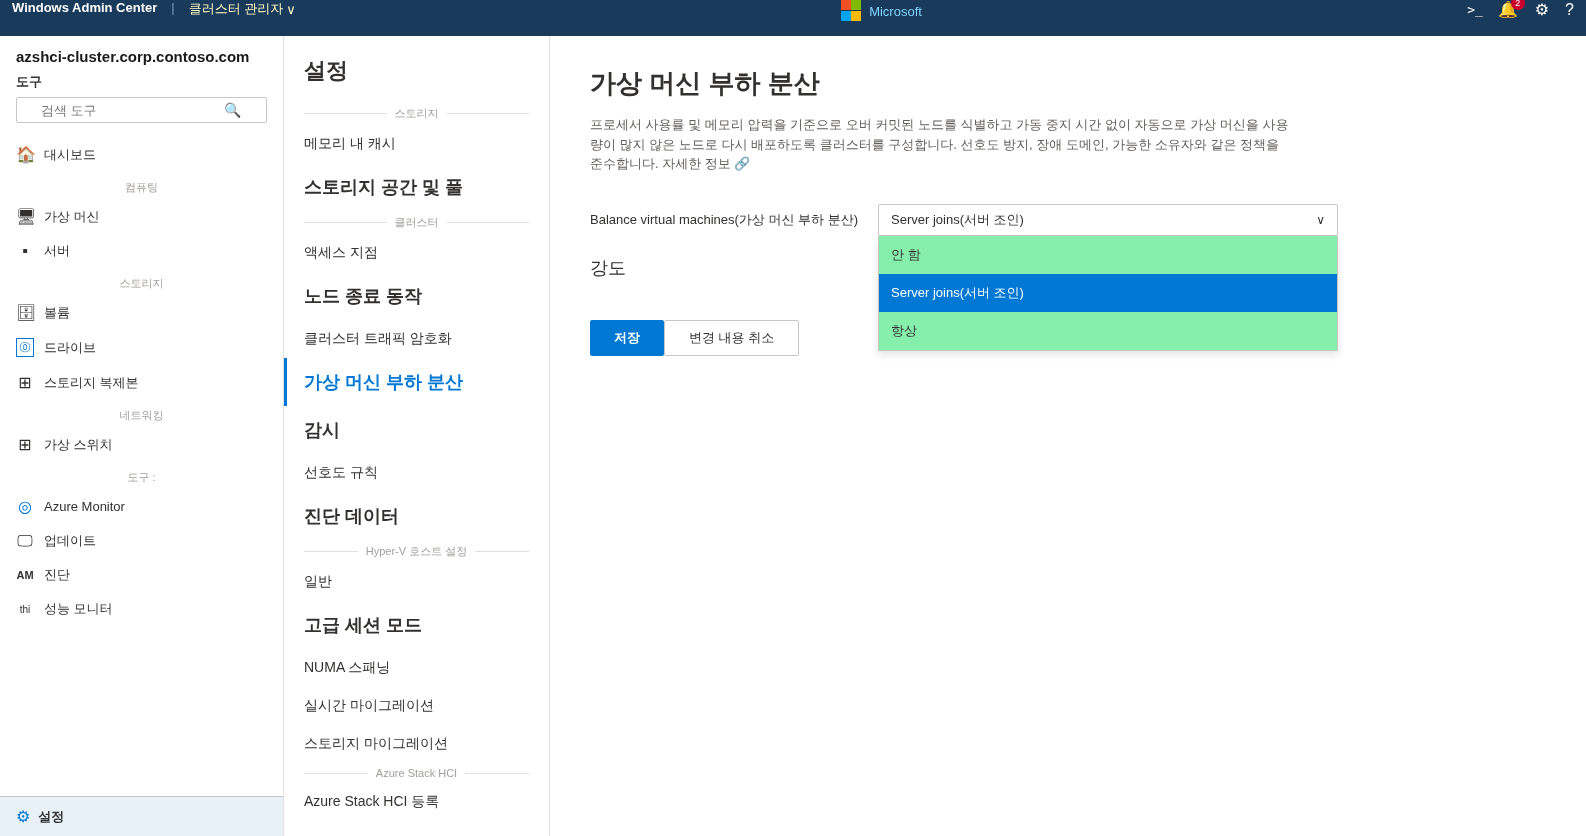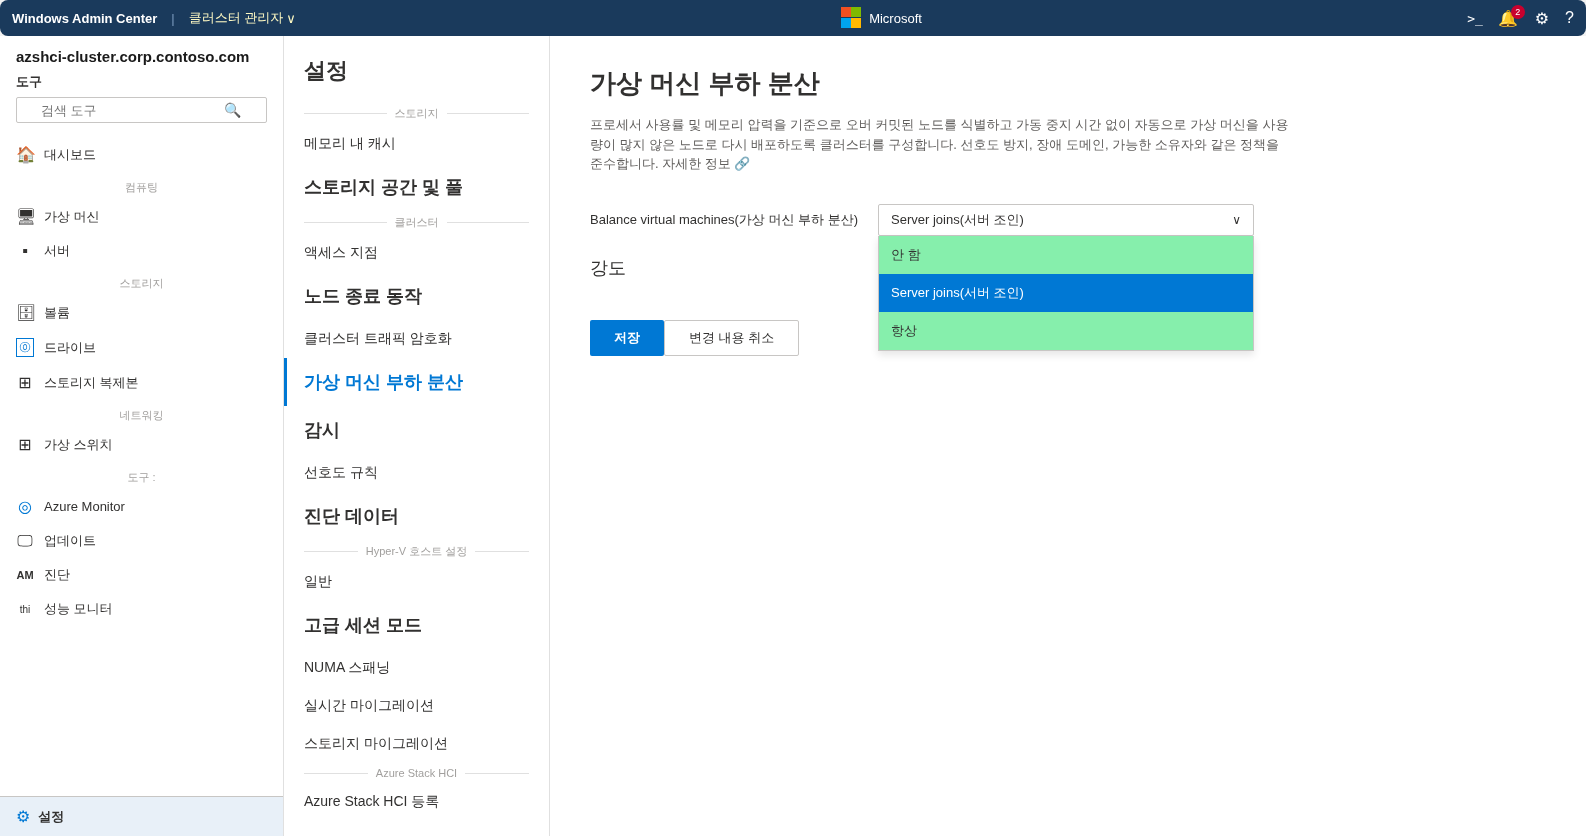--- a/index.html
+++ b/index.html
@@ -3,25 +3,24 @@
   <meta charset="utf-8">
   <style>
     * { box-sizing: border-box; margin: 0; padding: 0; }
     body { font-family: 'Segoe UI', Arial, sans-serif; font-size: 13px; background: #f2f2f2; overflow: hidden; height: 836px; width: 1586px; }
 
     
     .topbar {
       height: 36px;
       background: #1a3a5c;
       display: flex;
-      align-items: center;
+      align-items: flex-start;
       padding: 0 12px;
       color: white;
       gap: 8px;
-      border-radius: 8px;
     }
     .topbar-title { font-size: 13px; font-weight: 600; color: white; }
     .topbar-divider { color: #7a9bbf; margin: 0 6px; }
     .topbar-subtitle { font-size: 13px; color: #fef9c3; display: flex; align-items: center; gap: 3px; cursor: pointer; }
     .topbar-center { flex: 1; display: flex; justify-content: center; align-items: center; gap: 6px; }
     .topbar-icons { display: flex; align-items: center; gap: 16px; }
     .topbar-icon { color: white; cursor: pointer; font-size: 16px; position: relative; }
     .ms-logo { display: flex; width: 22px; height: 22px; flex-wrap: wrap; }
     .ms-logo-sq { width: 10px; height: 10px; }
 
@@ -186,21 +185,21 @@
       margin-bottom: 20px;
       gap: 20px;
     }
     .form-label {
       font-size: 13px;
       color: #323130;
       min-width: 220px;
     }
     .dropdown-container {
       position: relative;
-      width: 376px;
+      width: 460px;
     }
     .dropdown-btn {
       width: 100%;
       border: 1px solid #c8c6c4;
       border-radius: 2px;
       padding: 6px 12px;
       display: flex;
       align-items: center;
       justify-content: space-between;
       cursor: pointer;
@@ -275,21 +274,21 @@
     <span>클러스터 관리자</span>
     <span>∨</span>
   </span>
   <div class="topbar-center">
     <div class="ms-logo">
       <div class="ms-logo-sq" style="background:#f25022;"></div>
       <div class="ms-logo-sq" style="background:#7fba00;"></div>
       <div class="ms-logo-sq" style="background:#00a4ef;"></div>
       <div class="ms-logo-sq" style="background:#ffb900;"></div>
     </div>
-    <span style="color:#ffffff;font-size:13px;">Microsoft</span>
+    <span style="color:#7dd3fc;font-size:13px;">Microsoft</span>
   </div>
   <div class="topbar-icons">
     <span class="topbar-icon" style="font-family:monospace;font-size:13px;">&gt;_</span>
     <span class="topbar-icon" style="position:relative;">
       🔔
       <span style="position:absolute;top:-4px;right:-6px;background:#c8012e;border-radius:50%;width:14px;height:14px;font-size:9px;display:flex;align-items:center;justify-content:center;">2</span>
     </span>
     <span class="topbar-icon">⚙</span>
     <span class="topbar-icon">?</span>
   </div>

